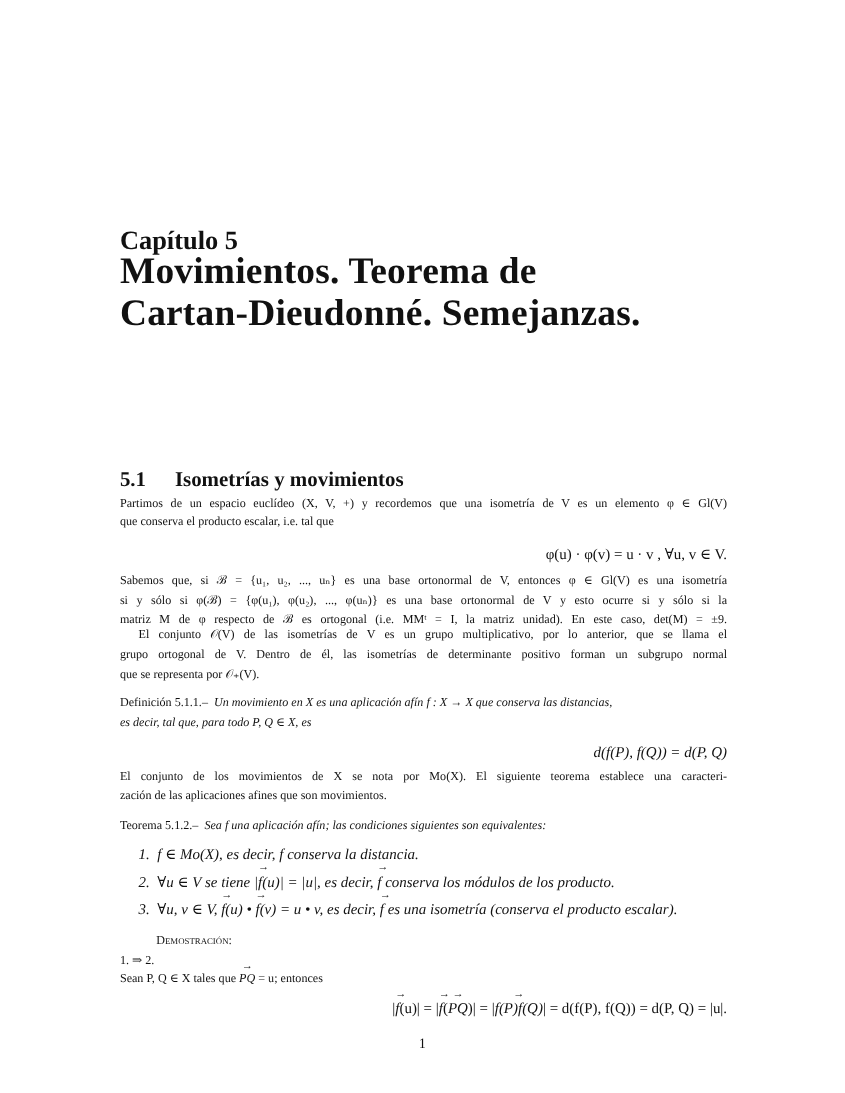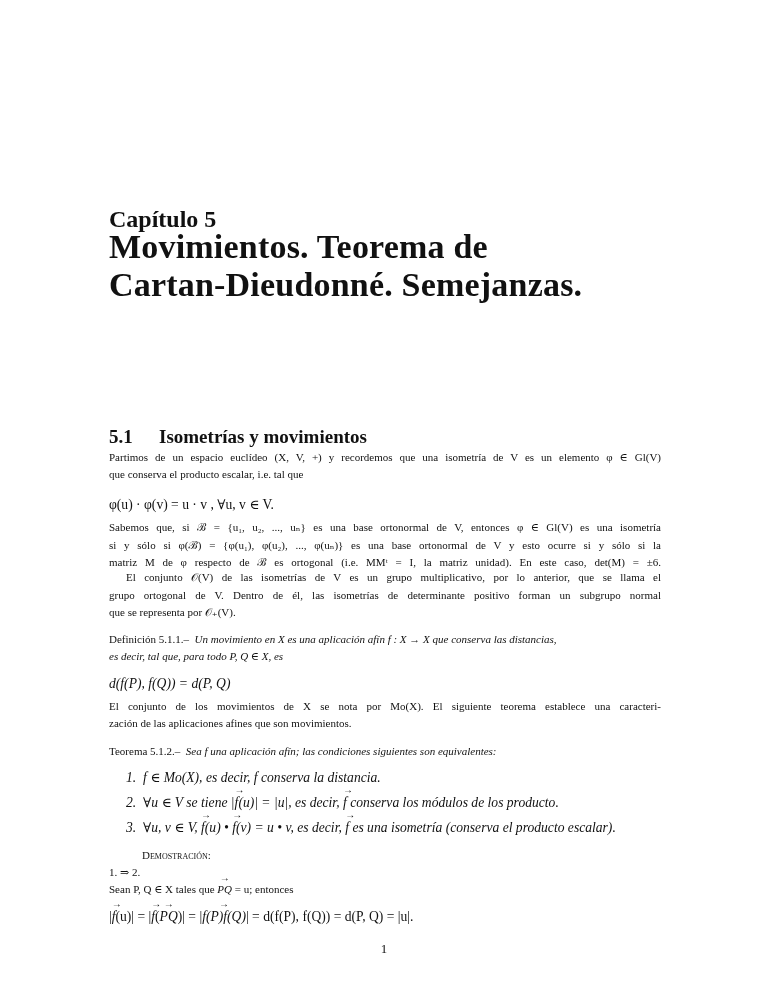--- a/index.html
+++ b/index.html
@@ -6,21 +6,21 @@
   body { width: 768px; height: 994px; position: relative; overflow: hidden;
          font-family: "DejaVu Serif", "Liberation Serif", serif; color: #111; }
   .abs { position: absolute; white-space: nowrap; }
   .serif { font-family: "Liberation Serif", "DejaVu Serif", serif; }
   .chap { left: 109px; top: 178px; font-size: 24px; font-weight: bold; margin-top: 28px; }
   .title { left: 109px; font-size: 34px; font-weight: bold; letter-spacing: 0.2px; }
   .sec { left: 109px; top: 426px; font-size: 19px; font-weight: bold; font-family: Liberation Serif, serif; }
   .sec .num { display: inline-block; width: 50px; }
   .p { left: 109px; font-size: 11px; width: 552px; }
   .just { text-align: justify; text-align-last: justify; }
-  .center { left: 109px; width: 552px; text-align: left; font-size: 13.6px; }
+  .center { left: 109px; width: 552px; text-align: right; font-size: 13.6px; }
   .it { font-style: italic; }
   .b { font-weight: normal; }
   .u { }
   .sc { font-variant: small-caps; margin-left: 33px; }
   .item { left: 126px; font-size: 13.6px; font-style: italic; }
   .pnum { left: 0; width: 768px; text-align: center; top: 929px; font-size: 13px; }
   .vec { position: relative; display: inline-block; }
   .vec::before { content: "→"; position: absolute; top: -11px; left: 0; right: 0; font-size: 10px; text-align: center; font-style: normal; }
 </style>
 </head>
@@ -33,21 +33,21 @@
 <div class="abs sec serif">
   <span class="num">5.1</span><span>Isometrías y movimientos</span>
 </div>
 
 <div class="abs p serif just" style="top:451px">Partimos de un espacio euclídeo (X, V, +) y recordemos que una isometría de V es un elemento φ ∈ Gl(V)</div>
 <div class="abs p serif" style="top:468px">que conserva el producto escalar, i.e. tal que</div>
 <div class="abs center serif" style="top:496px">φ(u) · φ(v) = u · v , ∀u, v ∈ V.</div>
 
 <div class="abs p serif just" style="top:519px">Sabemos que, si ℬ = {u₁, u₂, ..., uₙ} es una base ortonormal de V, entonces φ ∈ Gl(V) es una isometría</div>
 <div class="abs p serif just" style="top:537px">si y sólo si φ(ℬ) = {φ(u₁), φ(u₂), ..., φ(uₙ)} es una base ortonormal de V y esto ocurre si y sólo si la</div>
-<div class="abs p serif just" style="top:554px">matriz M de φ respecto de ℬ es ortogonal (i.e. MMᵗ = I, la matriz unidad). En este caso, det(M) = ±6.</div>
+<div class="abs p serif just" style="top:554px">matriz M de φ respecto de ℬ es ortogonal (i.e. MMᵗ = I, la matriz unidad). En este caso, det(M) = ±9.</div>
 <div class="abs p serif just" style="top:571px; left:126px; width:535px">El conjunto 𝒪(V) de las isometrías de V es un grupo multiplicativo, por lo anterior, que se llama el</div>
 <div class="abs p serif just" style="top:589px">grupo ortogonal de V. Dentro de él, las isometrías de determinante positivo forman un subgrupo normal</div>
 <div class="abs p serif" style="top:606px">que se representa por 𝒪₊(V).</div>
 
 <div class="abs p serif" style="top:633px">
   <span class="b">Definición 5.1.1.–</span>&nbsp;
   <span class="it">Un</span>
   <span class="it u">movimiento</span>
   <span class="it">en X es una aplicación afín f : X → X que conserva las distancias,</span>
 </div>

